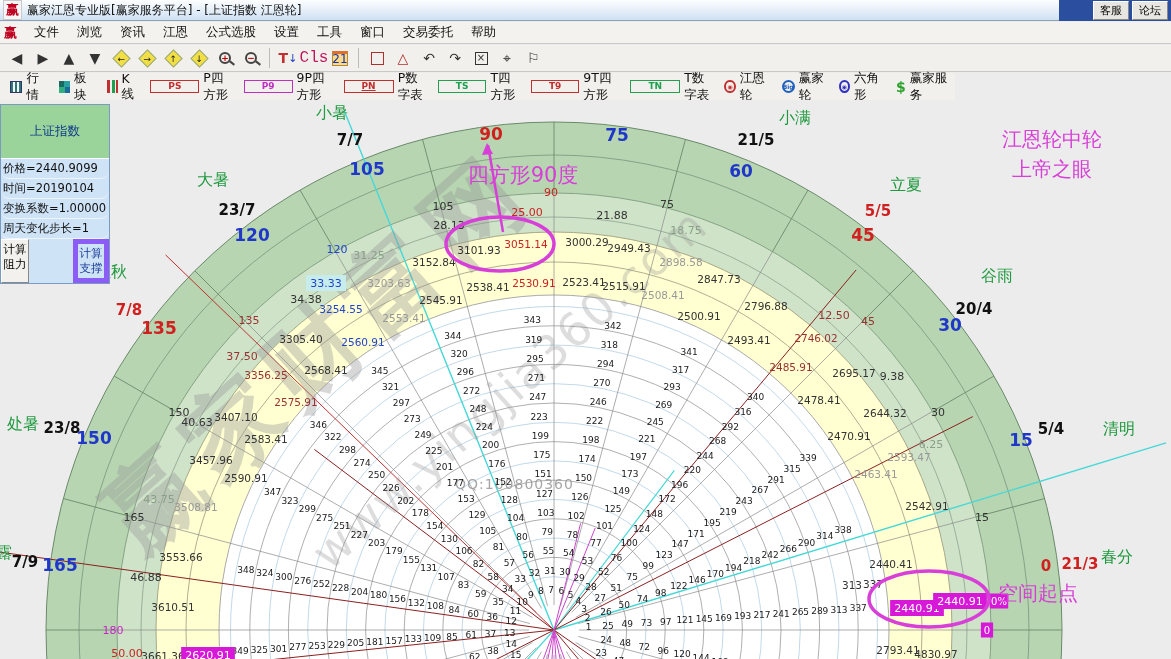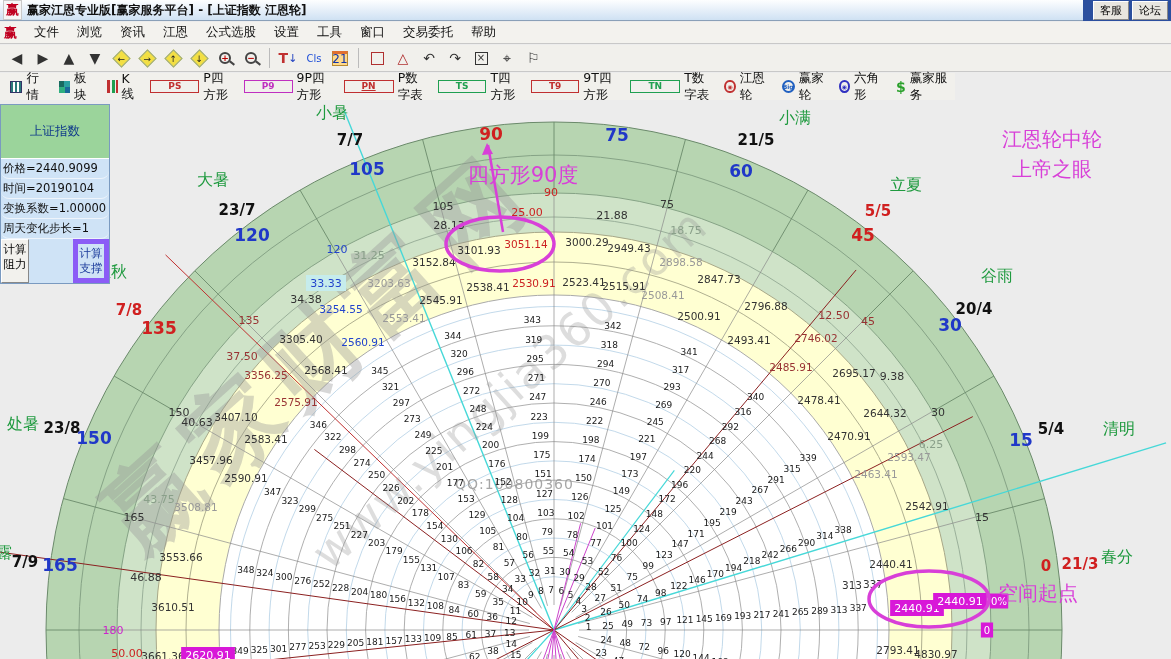--- a/index.html
+++ b/index.html
@@ -6,22 +6,22 @@
   html,body { width:1171px; height:659px; overflow:hidden;
     font-family:"DejaVu Sans","Liberation Sans",sans-serif; font-size:12px; }
   #app { position:relative; width:1171px; height:659px; background:#ececec; }
 
   
   #titlebar { position:absolute; top:0; left:0; width:1171px; height:21px;
     background:linear-gradient(#fdfeff,#cfe1f3); border-bottom:1px solid #8aa0b8;
     display:flex; align-items:center; }
   #titlebar .logo { color:#c00020; font-weight:bold; font-size:13px; background:#f6f6f6;
     border:1px solid #c9c9c9; padding:0 2px; margin:0 5px 0 3px; }
-  #titlebar .title { font-size:12px; color:#111;font-weight:bold; }
-  #title-right { position:absolute; right:0; top:0; height:21px; width:88px;
+  #titlebar .title { font-size:12px; color:#111; }
+  #title-right { position:absolute; right:0; top:0; height:21px; width:112px;
     background:#2b4f9e; display:flex; align-items:center; justify-content:flex-end; gap:3px; padding:0 3px; }
   .win-btn { background:#e8e6e0; border:1px solid #888; border-top-color:#fff; border-left-color:#fff;
     font-size:11px; padding:1px 6px; color:#000; cursor:default; }
 
   
   #menubar { position:absolute; top:22px; left:0; width:1171px; height:22px;
     background:#f3f2ee; border-bottom:1px solid #c8c8c8; display:flex; align-items:center; }
   #menubar .logo { color:#c00020; font-weight:bold; font-size:13px; margin:0 8px 0 4px; }
   .menu-item { padding:2px 9px; font-size:12.5px; color:#111; }
 
@@ -31,21 +31,21 @@
   .tb1-icon { width:24px; height:22px; display:flex; align-items:center; justify-content:center;
     font-size:14px; color:#333; margin:0 1px; }
   .tb1-sep { width:1px; height:20px; background:#bbb; margin:0 5px; }
   .diamond { width:13px; height:13px; background:#f2df44; border:1px solid #9a8; transform:rotate(45deg);
     display:flex; align-items:center; justify-content:center; }
   .diamond span { transform:rotate(-45deg); font-size:9px; color:#222; }
   .mag { position:relative; width:12px; height:12px; border:2px solid #444; border-radius:50%;
     font-size:9px; color:#b00; display:flex; align-items:center; justify-content:center; font-weight:bold; }
   .mag::after { content:""; position:absolute; width:6px; height:2px; background:#444;
     right:-6px; bottom:-2px; transform:rotate(38deg); }
-  .cls { font-size:10px; color:#1d4ed8; }
+  .cls { font-size:16px; color:#be185d;font-family:Liberation Mono, monospace; }
   .cal { width:16px; height:15px; background:#ffd98a; border:1px solid #b88a30; font-size:12px;
     color:#1133aa; display:flex; align-items:center; justify-content:center; border-top:3px solid #e07030; }
   .redsq { width:13px; height:13px; border:1.5px solid #b03030; }
   .redtri { color:#b03030; font-size:14px; }
   .xbox { width:13px; height:13px; border:1.5px solid #333; color:#333; font-size:10px; line-height:10px;
     text-align:center; }
 
   
   #toolbar2 { position:absolute; top:73px; left:0; width:955px; height:28px;
     background:#f1f0ec; border-bottom:1px solid #9a9a9a; display:flex; align-items:center; padding-left:4px; }

